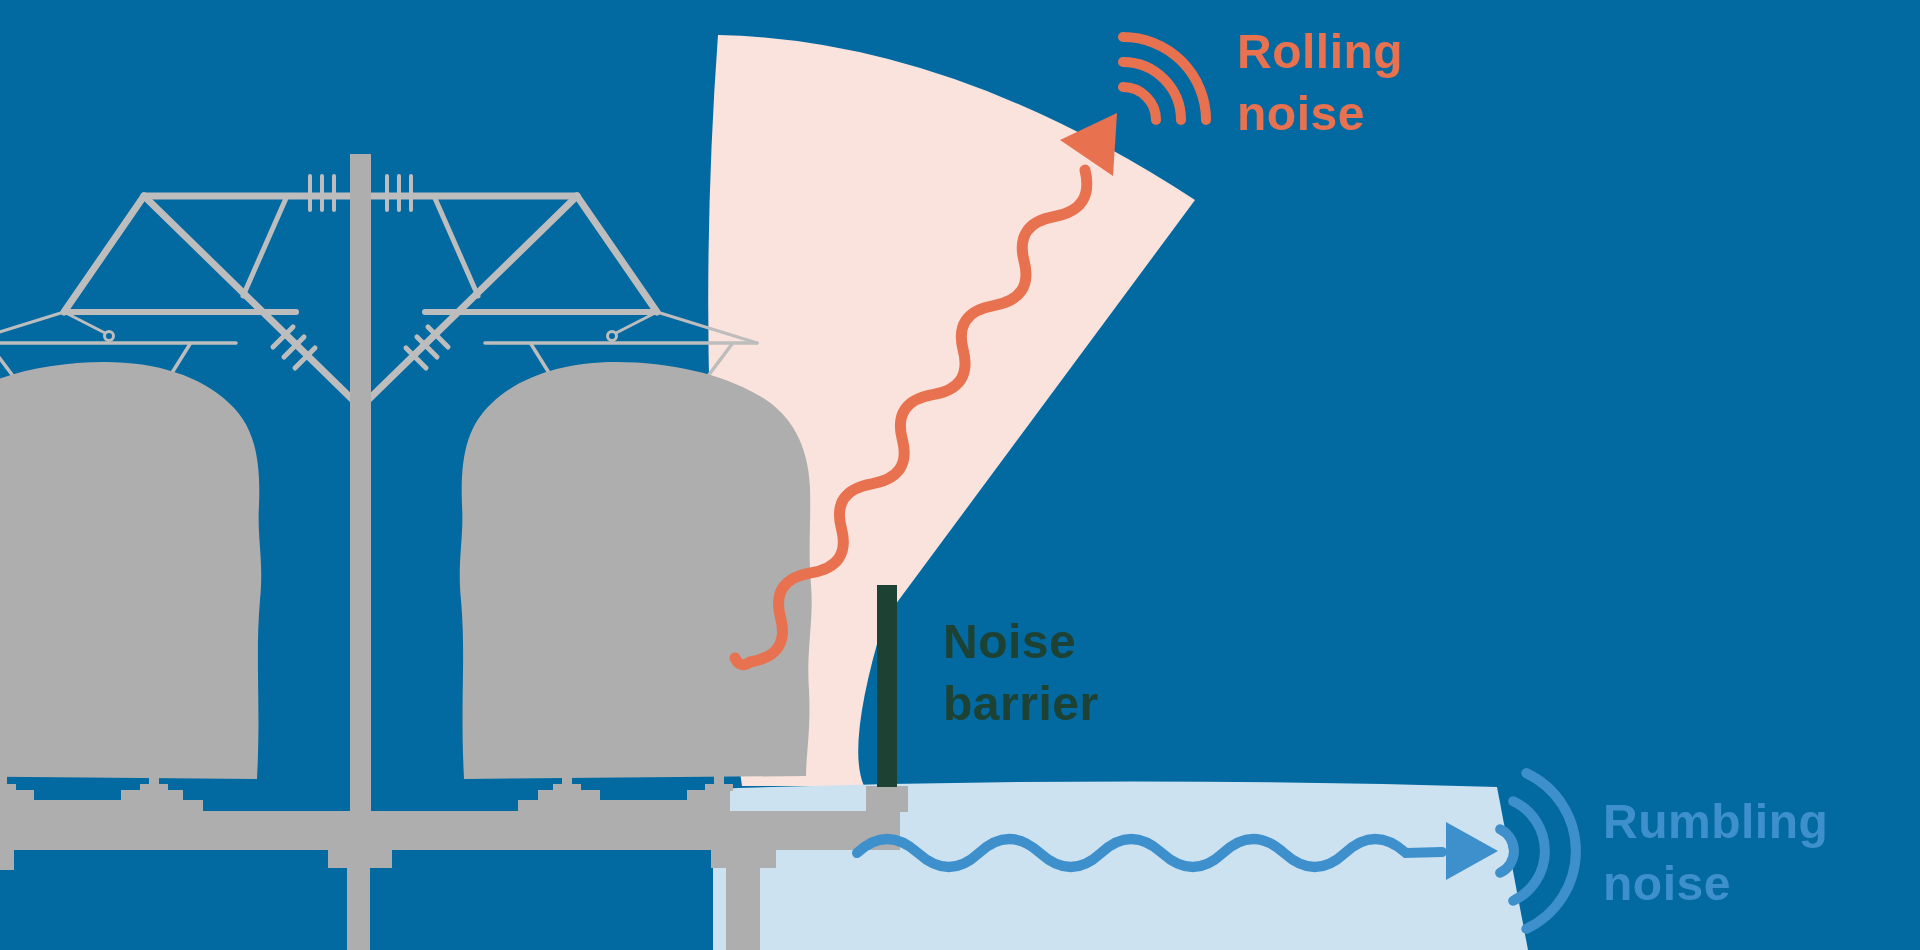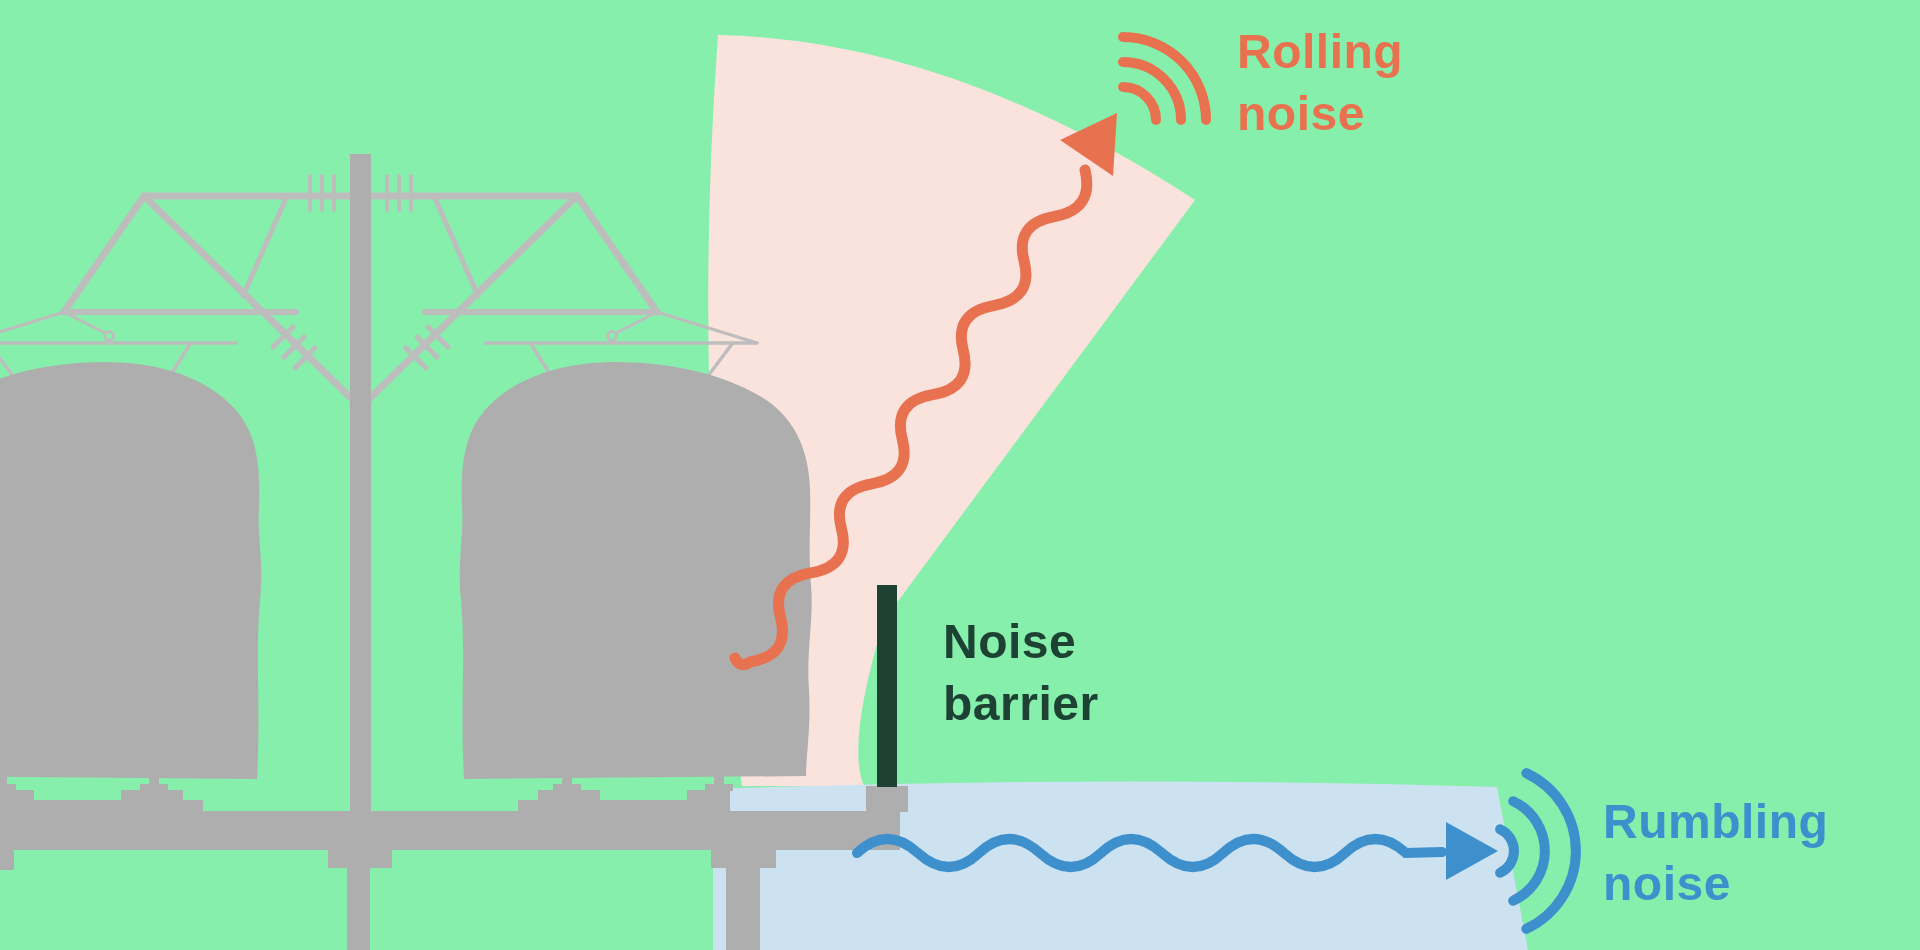--- a/index.html
+++ b/index.html
@@ -1,16 +1,16 @@
 <!DOCTYPE html>
 <html><head>
 <meta charset="utf-8">
 <style>
   html,body{margin:0;padding:0;background:#ffffff;}
-  .stage{width:1920px;height:950px;position:relative;overflow:hidden;background:#86efac;}
+  .stage{width:1920px;height:950px;position:relative;overflow:hidden;background:#0369a1;}
   svg{display:block;}
   .lbl{font-family:"Liberation Sans","DejaVu Sans",sans-serif;font-weight:bold;font-size:48px;letter-spacing:0.5px;}
 </style>
 </head>
 <body>
 
 <div class="stage">
 <svg width="1920" height="950" viewBox="0 0 1920 950">
 
   <g>

